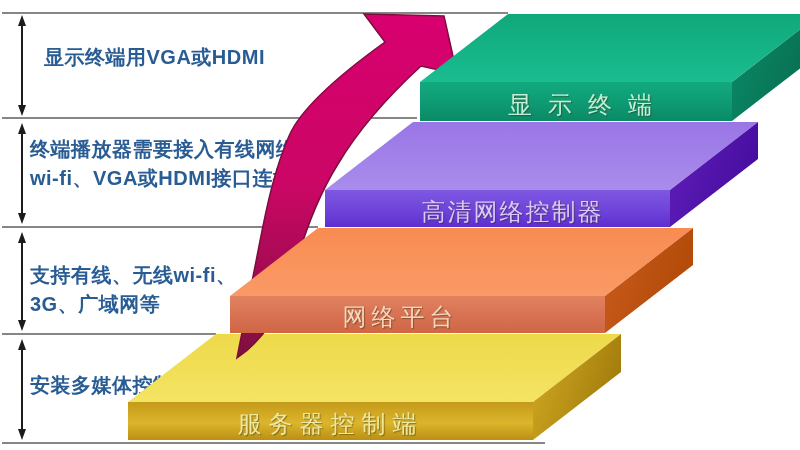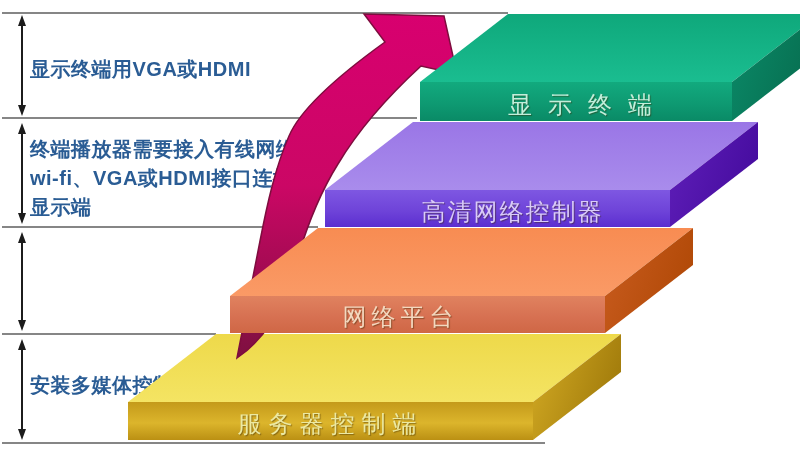--- a/index.html
+++ b/index.html
@@ -7,21 +7,21 @@
     position:relative;width:800px;height:450px;overflow:hidden;background:#ffffff;
     font-family:"Liberation Sans","DejaVu Sans",sans-serif;
   }
   
   .note{
     position:absolute;left:30px;z-index:1;
     color:var(--noteColor,#2a5c94);font-weight:bold;font-size:20px;line-height:28px;
     white-space:nowrap;letter-spacing:0.5px;
   }
   .note div{white-space:nowrap;}
-  #note1{top:55px;}
+  #note1{top:43px;margin-left:14px;}
   #note2{top:135px;line-height:29px;}
   #note3{top:261px;line-height:29px;}
   #note4{top:371px;}
   
   #measures{position:absolute;left:0;top:0;z-index:0;}
   
   #swoosh{position:absolute;left:0;top:0;z-index:3;}
   
   .slab{position:absolute;left:0;top:0;width:0;height:0;}
   .slab .face{position:absolute;}
@@ -103,21 +103,24 @@
       </g>
     </g>
   </svg>
 
   <div class="note" id="note1">
     <div>显示终端用VGA或HDMI</div>
   </div>
   <div class="note" id="note2">
     <div>终端播放器需要接入有线网络或</div>
     <div>wi-fi、VGA或HDMI接口连接至</div>
-    <div>显示端</div>
+  </div>
+  <div class="note" id="note3">
+    <div>支持有线、无线wi-fi、</div>
+    <div>3G、广域网等</div>
   </div>
   <div class="note" id="note4">
     <div>安装多媒体控制软件</div>
   </div>
 
   <div class="slab" id="slab-server" style="--topBack: #eed94a; --topFront: #f4e463; --front1: #c49a1a; --frontMid: #dcb52c; --front2: #bb9013; --side1: #c9a11f; --side2: #a37d0c; --labelColor: #ece9a2;">
     <div class="face top"></div>
     <div class="face side"></div>
     <div class="face front"></div>
     <div class="label">服务器控制端</div>

